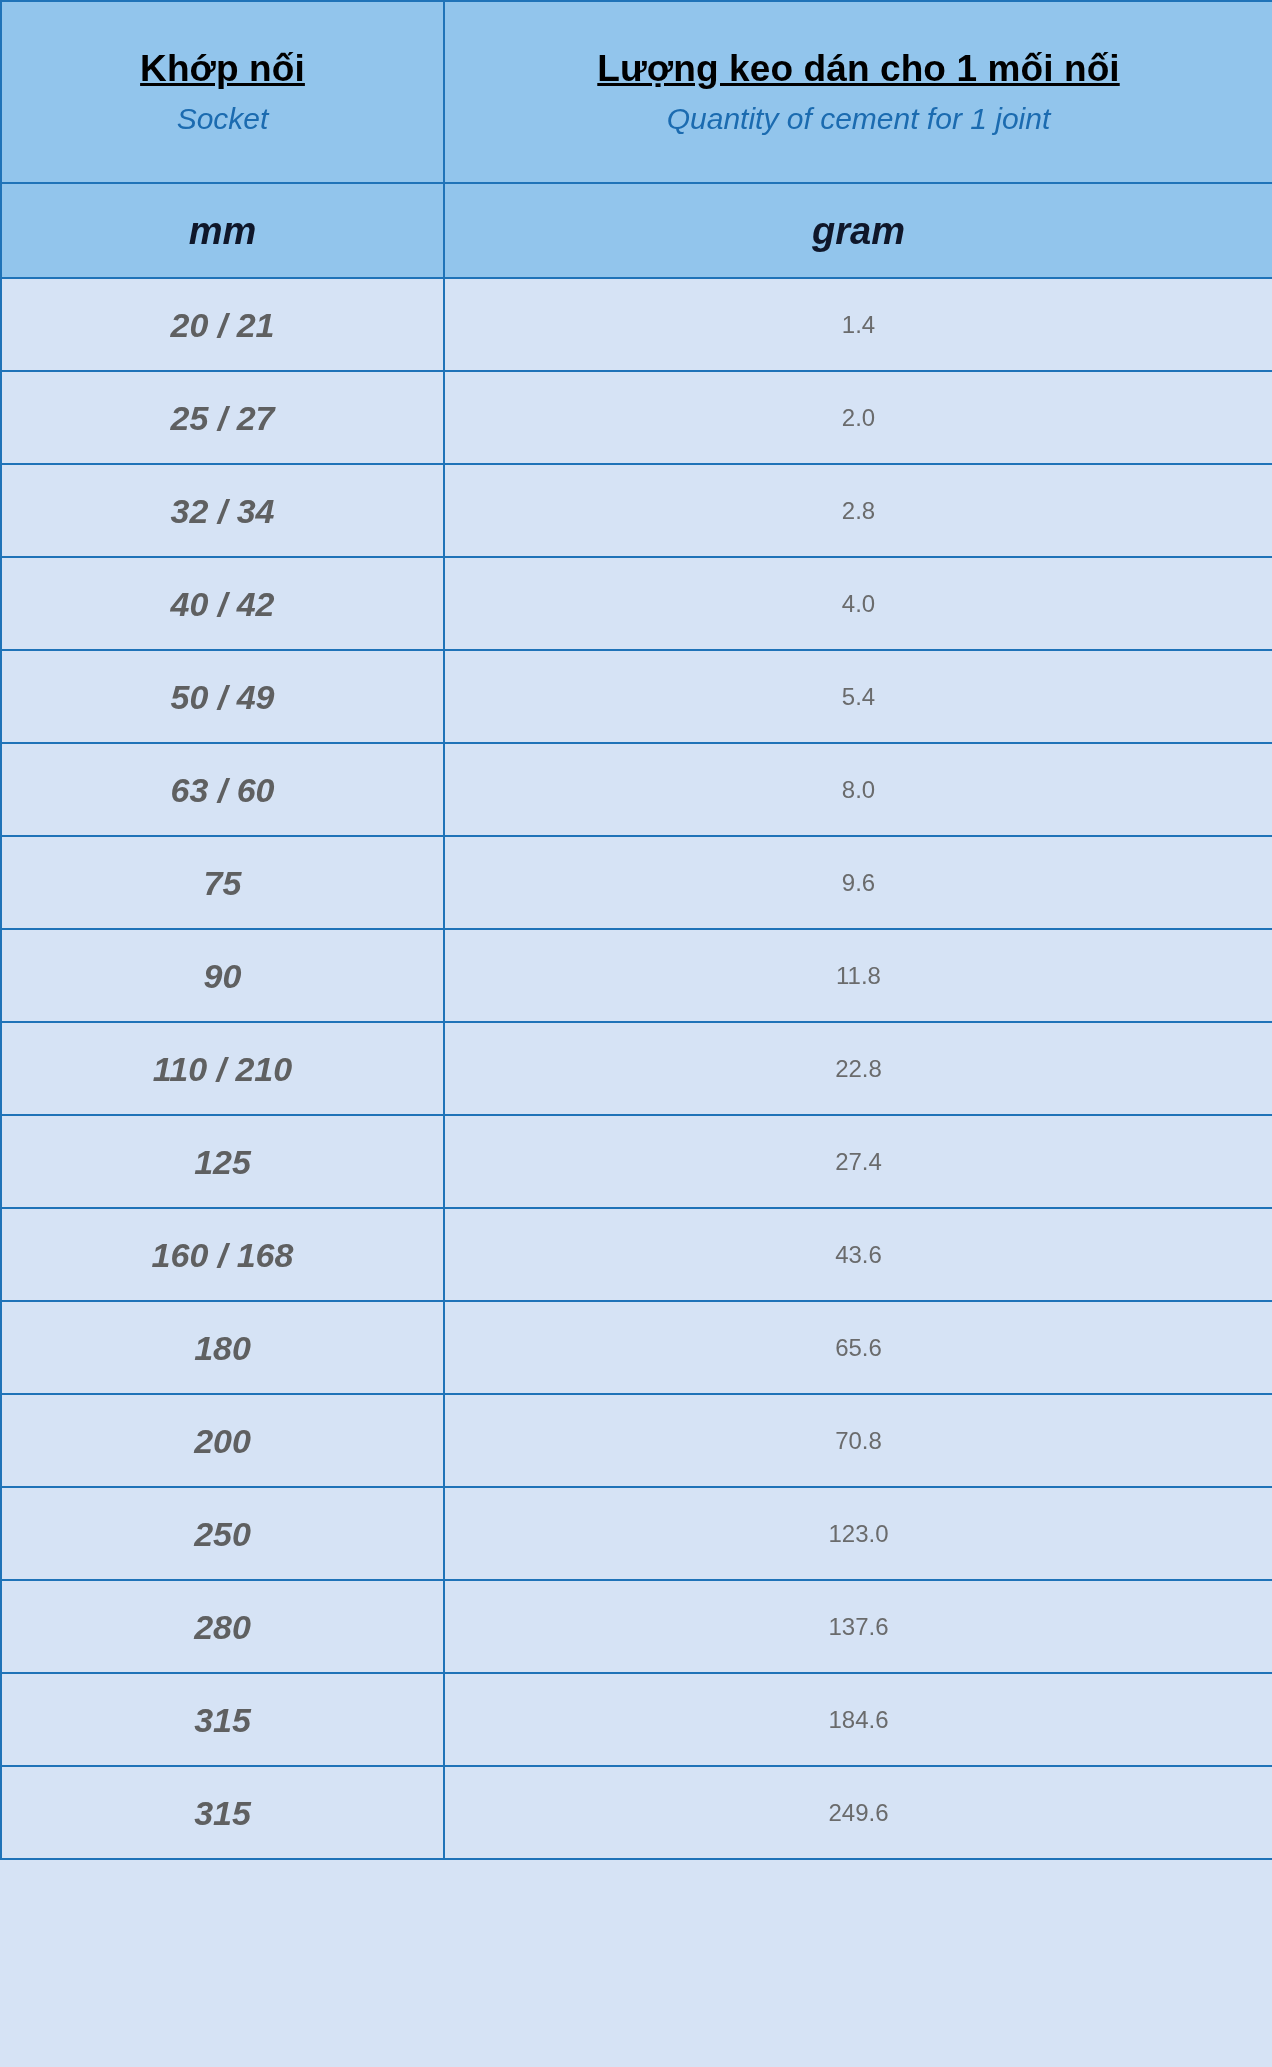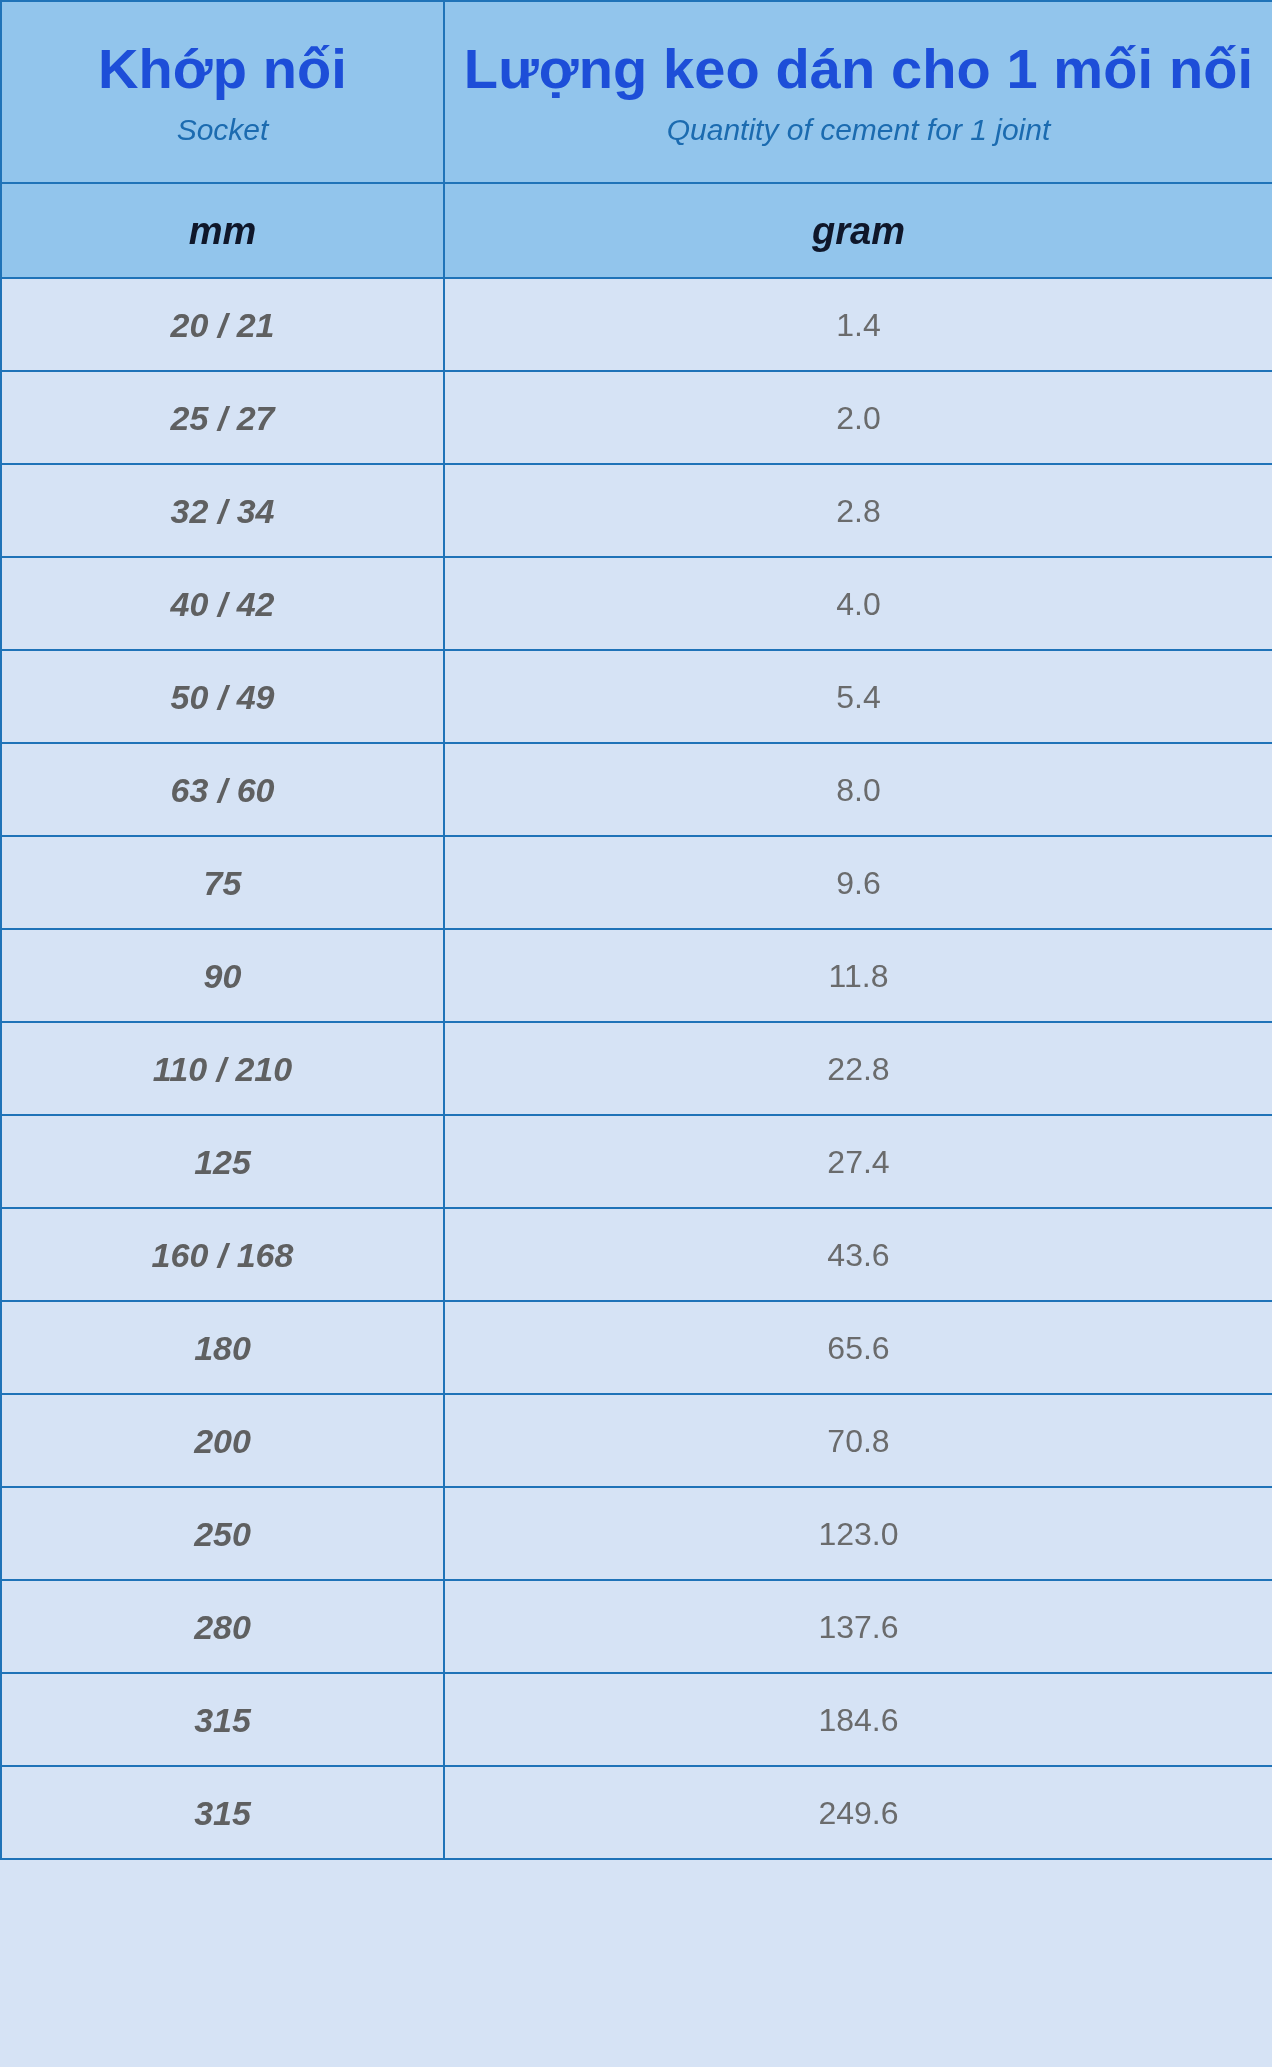--- a/index.html
+++ b/index.html
@@ -40,26 +40,27 @@
 
   
   tr.header-title-row th {
     background: #92c5ec;
     height: 180px;
     padding: 0 10px;
   }
 
   .hdr-main {
     display: block;
-    font-size: 56px;
+    font-size: 37px;
     font-weight: bold;
-    color: #1d4ed8;
+    color: #000000;
     letter-spacing: 0.1px;
     line-height: 1.1;
     white-space: nowrap;
+    text-decoration: underline;
   }
   .hdr-sub {
     display: block;
     margin-top: 13px;
     font-size: 30px;
     font-style: italic;
     font-weight: normal;
     color: #1b6bb0;
     line-height: 1.1;
     white-space: nowrap;
@@ -87,21 +88,21 @@
     display: block;
     font-size: 34px;
     font-weight: bold;
     color: #5f6061;
     line-height: 1;
     white-space: nowrap;
     font-style: italic;
   }
   .cell-gram {
     display: block;
-    font-size: 32px;
+    font-size: 24px;
     font-weight: normal;
     color: #6a6b6c;
     line-height: 1;
     white-space: nowrap;
   }
 </style>
 </head>
 <body>
 
 <div class="table-wrap">

